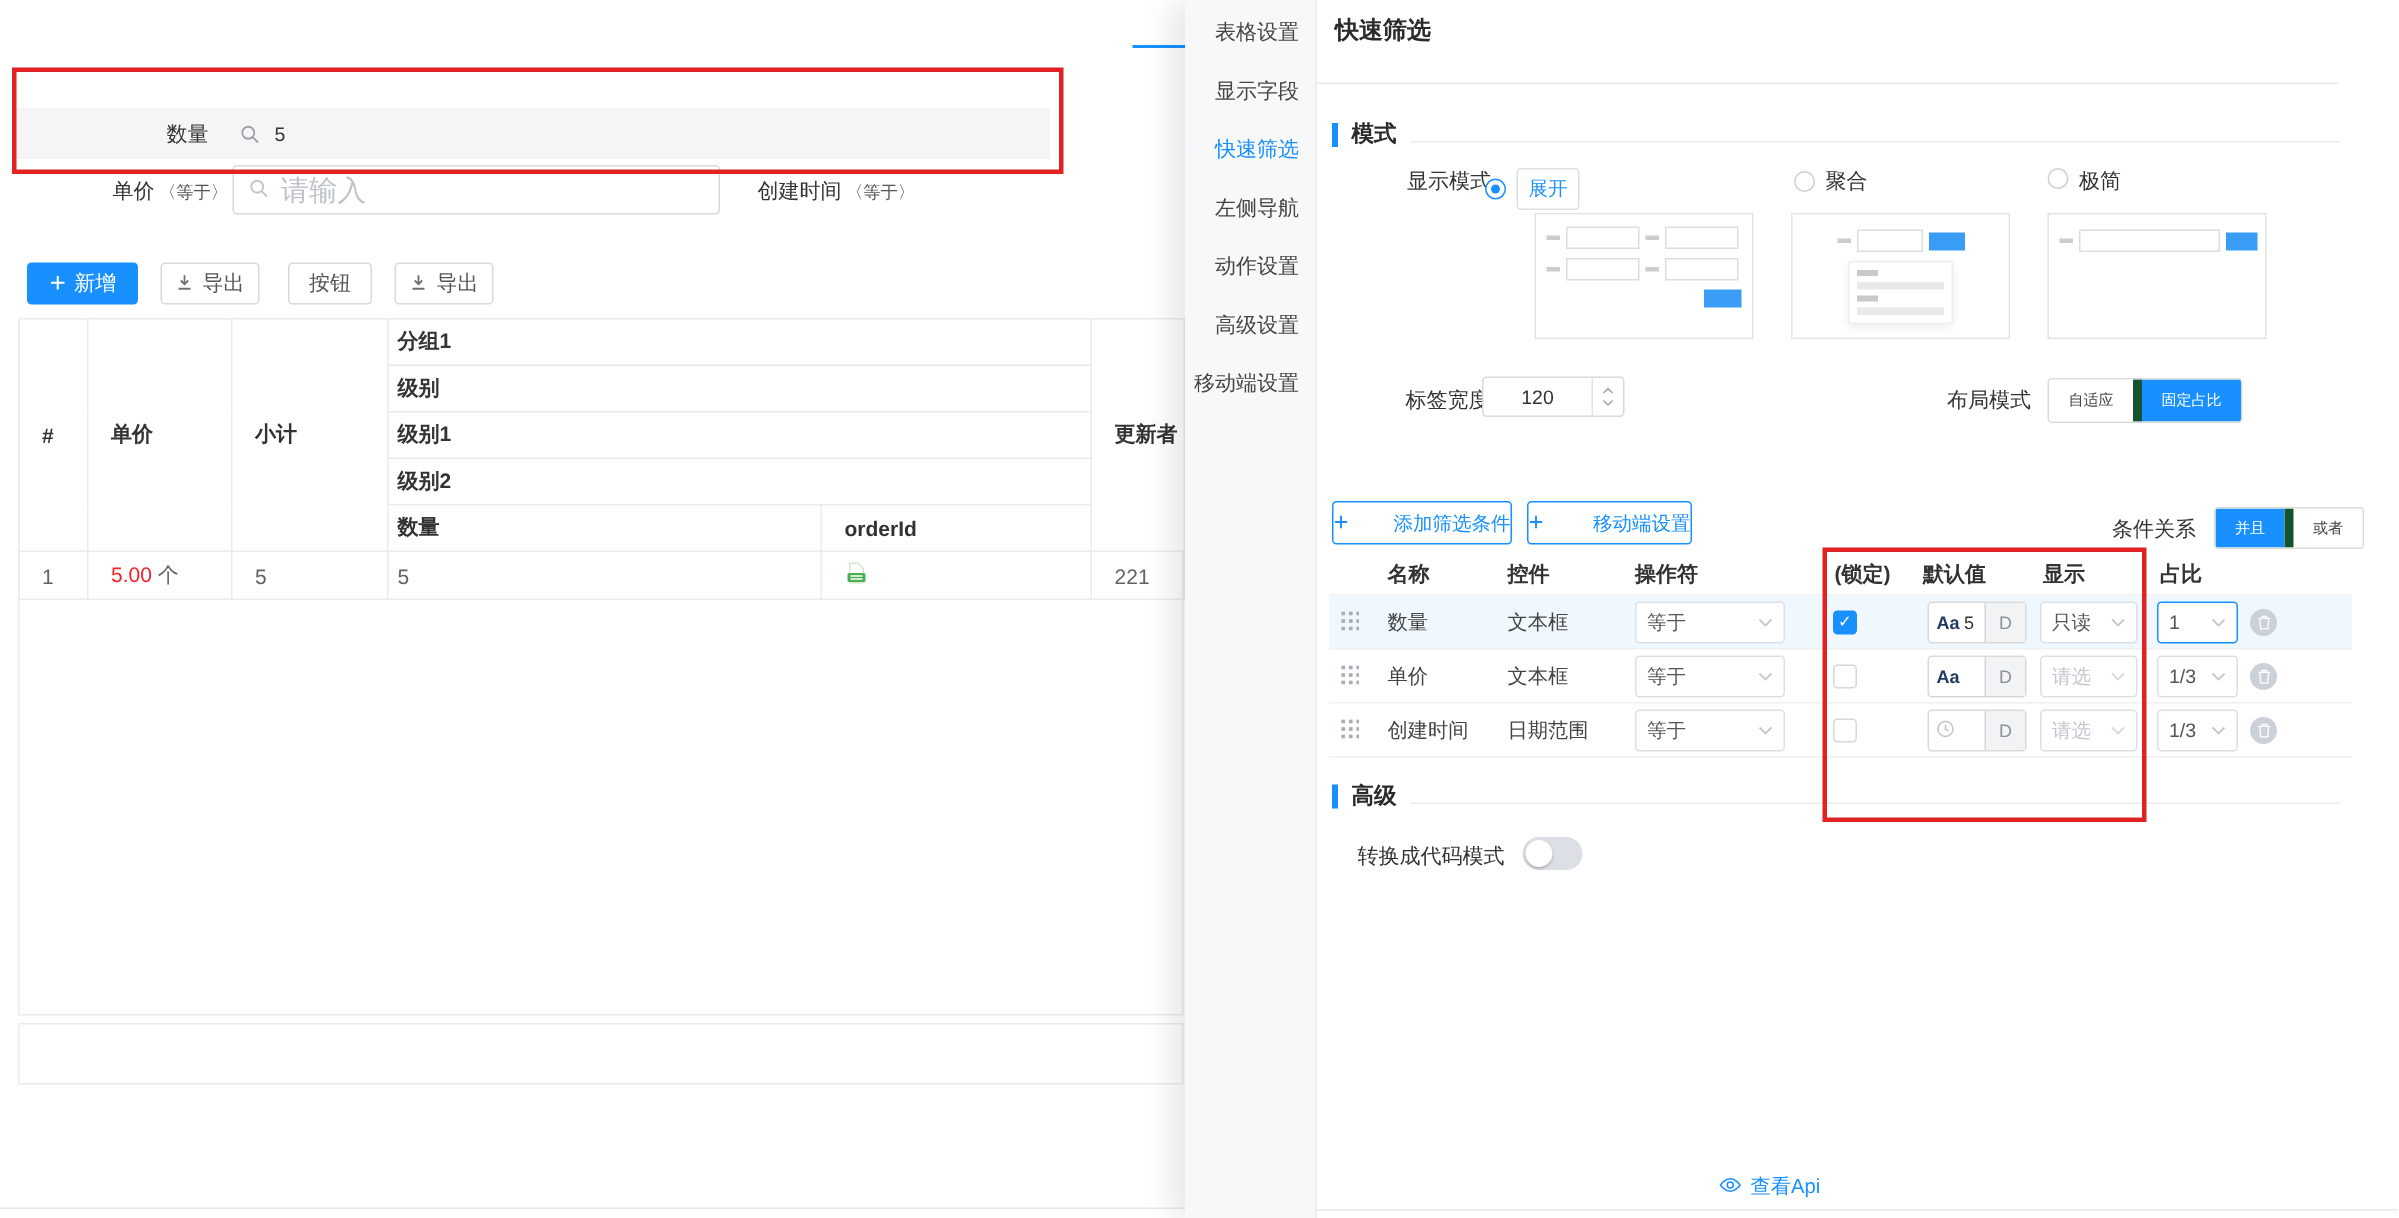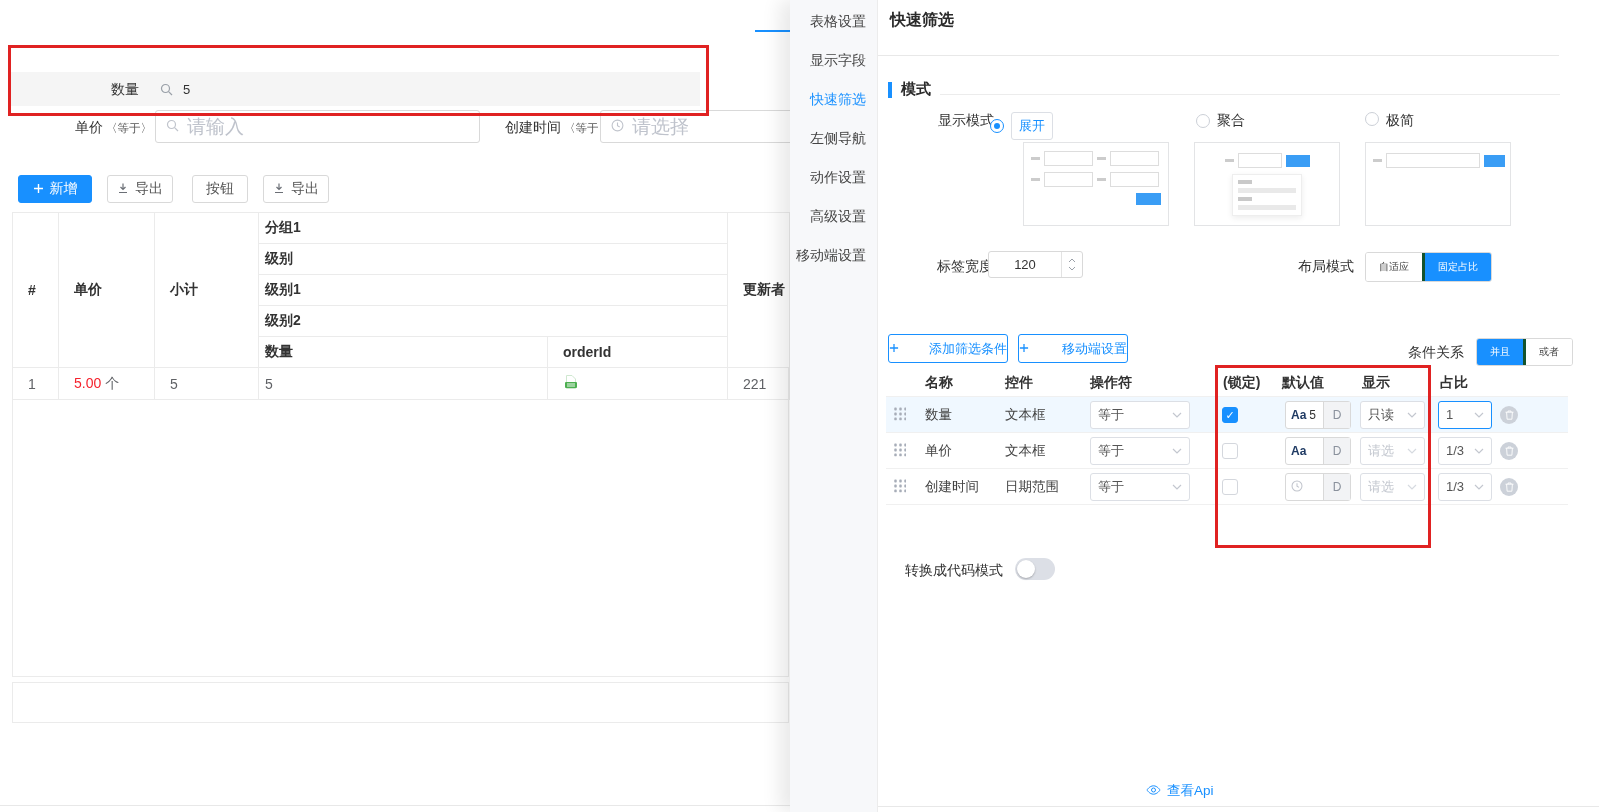--- a/index.html
+++ b/index.html
@@ -73,21 +73,21 @@
   .pbar-l{width:58px;height:5px;background:#e9e9e9}
 
   .numin{position:absolute;height:27px;border:1px solid #d9d9d9;border-radius:3px;background:#fff;
          display:flex;align-items:stretch;box-sizing:border-box}
   .numval{flex:1;display:flex;align-items:center;justify-content:center;font-size:13px;color:#333}
   .spin{width:20px;border-left:1px solid #e3e3e3;display:flex;flex-direction:column;align-items:center;justify-content:center;gap:3px}
 
   .seg{position:absolute;display:flex;border:1px solid #d9d9d9;border-radius:3px;overflow:hidden}
   .segbtn{height:26px;display:flex;align-items:center;justify-content:center;padding:0 13px;font-size:10px;color:#444;background:#fff;cursor:pointer;white-space:nowrap}
   .segbtn.on{background:#1890ff;color:#fff}
-  .segbtn + .segbtn{border-left:3px solid #14532d}
+  .segbtn + .segbtn{border-left:6px solid #14532d}
   .seg.tall .segbtn{height:28px}
 
   .obtn{position:absolute;height:29px;border:1px solid #1890ff;border-radius:3px;background:#fff;color:#1890ff;
         display:flex;align-items:center;justify-content:space-between;gap:5px;font-size:13px;cursor:pointer;box-sizing:border-box;white-space:nowrap}
 
   .fth{position:absolute;font-size:14px;font-weight:700;color:#333;white-space:nowrap}
   .frow{position:absolute;left:8px;width:682px}
   .frow.hl{background:#f0f8ff}
   .fc{position:absolute;top:50%;transform:translateY(-50%)}
   .ftxt{font-size:13.5px;color:#444;white-space:nowrap}
@@ -142,29 +142,20 @@
       <svg width="13" height="13" viewBox="0 0 13 13">
           <circle cx="5.5" cy="5.5" r="4" stroke="#c0c4cc" stroke-width="1.2" fill="none"></circle>
           <path d="M8.6 8.6L12 12" stroke="#c0c4cc" stroke-width="1.2"></path>
         </svg>
     </span>
     <span class="ph">请输入</span>
   </div>
   <div class="flabel" style="left:505px;top:119px">
     <span>创建时间</span>
     <span class="fop">〈等于〉</span>
-  </div>
-  <div class="ibox" style="left:600px;top:110px;width:200px;height:33px">
-    <span>
-      <svg width="13" height="13" viewBox="0 0 13 13">
-          <circle cx="6.5" cy="6.5" r="5.4" stroke="#c0c4cc" stroke-width="1.1" fill="none"></circle>
-          <path d="M6.5 3.4v3.3l2.2 1.3" stroke="#c0c4cc" stroke-width="1.1" fill="none"></path>
-        </svg>
-    </span>
-    <span class="ph">请选择</span>
   </div>
 
   <div class="btn primary" style="left:18px;top:175px;width:74px">
     <span><svg width="11" height="11" viewBox="0 0 11 11">
           <path d="M5.5 1v9M1 5.5h9" stroke="#fff" stroke-width="1.4"></path>
         </svg></span>
     <span>新增</span>
   </div>
   <div class="btn" style="left:107px;top:175px;width:66px">
     <span><svg width="12" height="12" viewBox="0 0 12 12">
@@ -466,20 +457,25 @@
             </svg>
         </span>
         <span class="fc trash" style="left:614px">
           <svg width="9" height="10" viewBox="0 0 9 10">
               <path d="M0.5 2.2h8M3 2.2V1h3v1.2M1.6 2.2l.5 7h4.8l.5-7" stroke="#fff" stroke-width="0.9" fill="none"></path>
             </svg>
         </span>
       </div>
       <div class="hline" style="left:8px;top:504px;width:682px;background:#f0f0f0"></div>
 
+      <div class="sect" style="left:10px;top:521px;width:672px">
+        <i class="sbar"></i>
+        <span class="stitle">高级</span>
+        <i class="sline"></i>
+      </div>
 
       <span class="abs" style="left:27px;top:562px;font-size:14px;color:#333">转换成代码模式</span>
       <span class="toggle" style="left:137px;top:558px"></span>
 
       <div class="apilink" style="left:268px;top:782px">
         <span>
           <svg width="15" height="12" viewBox="0 0 15 12">
               <path d="M1 6s2.6-4.2 6.5-4.2S14 6 14 6s-2.6 4.2-6.5 4.2S1 6 1 6z" stroke="#1890ff" fill="none"></path>
               <circle cx="7.5" cy="6" r="2" stroke="#1890ff" fill="none"></circle>
             </svg>

